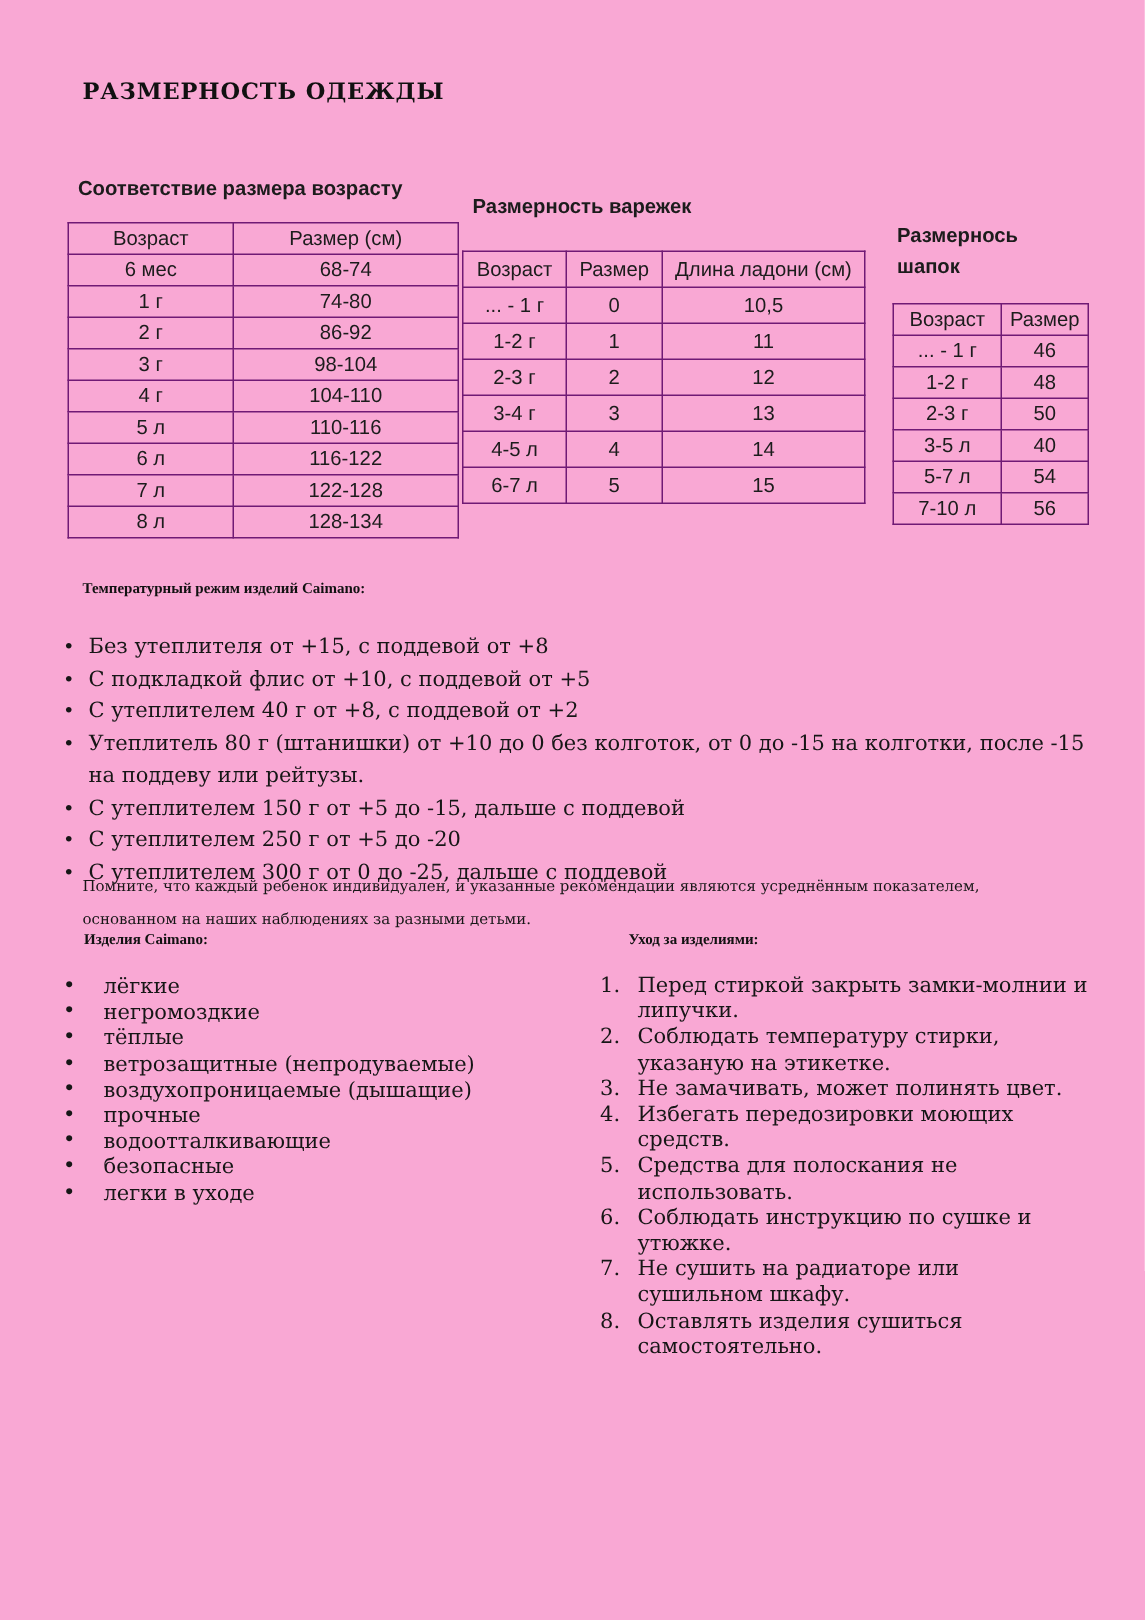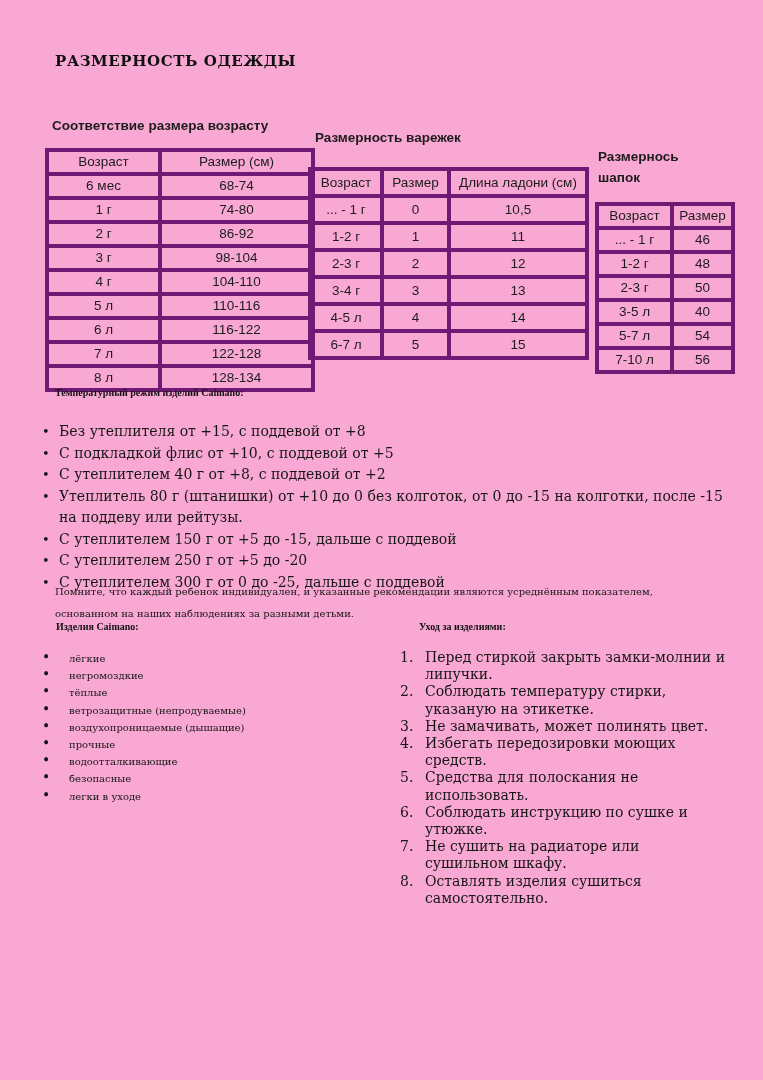--- a/index.html
+++ b/index.html
@@ -30,21 +30,21 @@
 
   
   table {
     position: absolute;
     border-collapse: collapse;
     font-family: "Liberation Sans", sans-serif;
     font-size: 13.5px; color: #1c1c1c;
     table-layout: fixed;
   }
   th, td {
-    border: 4px solid #701a75;
+    border: 1px solid #701a75;
     text-align: center; vertical-align: middle;
     font-weight: normal;
     padding: 1px 2px;
     line-height: 18px;
     overflow: hidden; white-space: nowrap;
   }
   #table1 { left: 45px;  top: 148px; }
   #table1 th:nth-child(1), #table1 td:nth-child(1) { width: 105px; }
   #table1 th:nth-child(2), #table1 td:nth-child(2) { width: 145px; }
 
@@ -80,21 +80,21 @@
 
   .note {
     position: absolute; left: 55px; top: 571px; width: 648px;
     font-family: "DejaVu Serif", serif;
     font-size: 10px; line-height: 21.5px; color: #161616;
   }
 
   #products-list {
     position: absolute; left: 42px; top: 650px;
     font-family: "DejaVu Serif", serif;
-    font-size: 10px; line-height: 17.2px; color: #161616;
+    font-size: 14px; line-height: 17.2px; color: #161616;
   }
   #products-list li { position: relative; padding-left: 27px; }
   #products-list li::before { content: "\2022"; position: absolute; left: 0; top: -1px; font-size: 14px; }
 
   #care-list {
     position: absolute; left: 400px; top: 649px; width: 325px;
     font-family: "DejaVu Serif", serif;
     font-size: 14px; line-height: 17.2px; color: #161616;
     counter-reset: care;
   }

